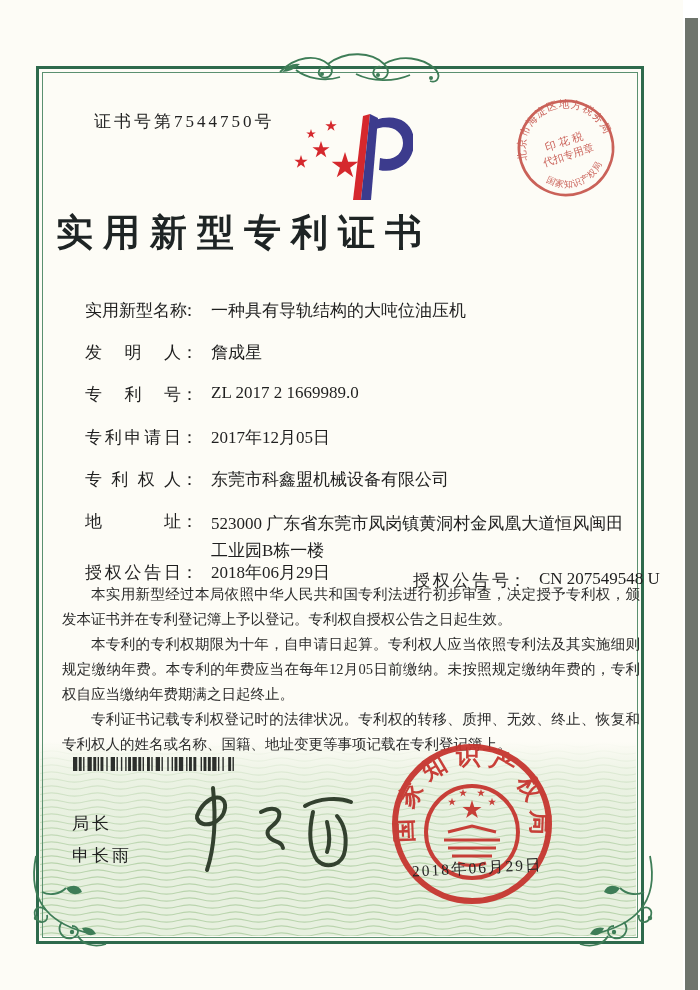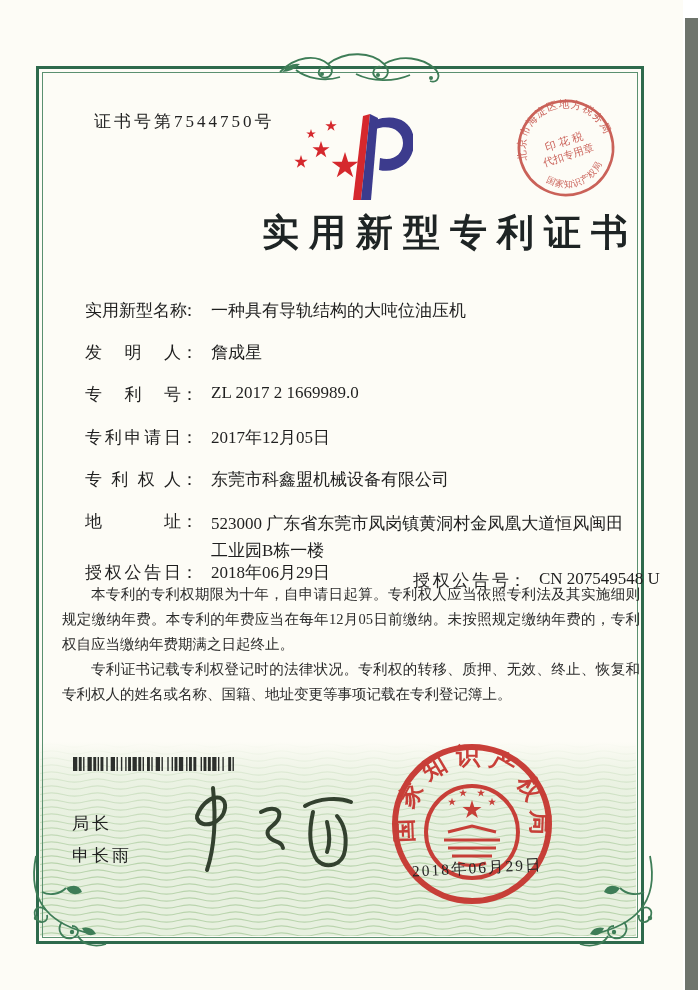--- a/index.html
+++ b/index.html
@@ -8,22 +8,22 @@
   .scan-strip{position:absolute;right:2px;top:18px;width:13px;height:972px;background:#6e746c;}
   .paper{position:absolute;left:0;top:0;width:683px;height:990px;background:#fdfcf6;}
   .frame{position:absolute;left:36px;top:66px;width:602px;height:872px;
          border:3px solid #2e6a4c;}
   .frame-inner{position:absolute;left:3px;top:3px;right:3px;bottom:3px;border:1px solid #5b9070;}
   .guilloche{position:absolute;left:40px;top:742px;width:596px;height:194px;z-index:0;}
   .content{position:absolute;left:0;top:0;width:700px;height:990px;z-index:2;}
   .cert-no{position:absolute;left:62px;top:110px;font-size:17px;letter-spacing:3px;color:#222;margin-left:32px;}
   .logo{position:absolute;left:283px;top:110px;}
   .tax-stamp{position:absolute;left:502px;top:84px;opacity:.92;}
-  .title{position:absolute;left:36px;top:208px;width:602px;text-align:right;
-         font-size:37px;font-weight:bold;letter-spacing:10px;color:#1e2424;}
+  .title{position:absolute;left:36px;top:208px;width:602px;text-align:left;
+         font-size:37px;font-weight:bold;letter-spacing:10px;color:#1e2424;padding-left:20px;}
   .fields{position:absolute;left:62px;top:297px;width:560px;font-size:17px;color:#1f1f1f;}
   .frow{position:absolute;left:0;white-space:nowrap;}
   .flabel{display:inline-block;width:96px;text-align:justify;text-align-last:justify;vertical-align:top;margin-left:23px;}
   .fcolon{display:inline-block;vertical-align:top;}
   .fvalue{display:inline-block;margin-left:13px;vertical-align:top;}
   .addr .fvalue{white-space:normal;width:452px;line-height:27px;}
   .grant-no{position:absolute;left:328px;top:8px;}
   .paras{position:absolute;left:62px;top:582px;width:578px;font-size:14.5px;line-height:25px;
          color:#2b2b2b;text-align:justify;}
   .paras p{margin:0;text-indent:2em;}
@@ -171,20 +171,21 @@
     </div>
     <div class="frow" style="top:264px">
       <span class="flabel">授权公告日</span><span class="fcolon">：</span><span class="fvalue">2018年06月29日</span>
       <span class="grant-no">
         <span class="flabel">授权公告号</span><span class="fcolon">：</span><span class="fvalue">CN 207549548 U</span>
       </span>
     </div>
   </div>
 
   <div class="paras">
+    <p>本实用新型经过本局依照中华人民共和国专利法进行初步审查，决定授予专利权，颁发本证书并在专利登记簿上予以登记。专利权自授权公告之日起生效。</p>
     <p>本专利的专利权期限为十年，自申请日起算。专利权人应当依照专利法及其实施细则规定缴纳年费。本专利的年费应当在每年12月05日前缴纳。未按照规定缴纳年费的，专利权自应当缴纳年费期满之日起终止。</p>
     <p>专利证书记载专利权登记时的法律状况。专利权的转移、质押、无效、终止、恢复和专利权人的姓名或名称、国籍、地址变更等事项记载在专利登记簿上。</p>
   </div>
 
   <div class="barcode"><svg width="164" height="14">
         <rect x="0.0" y="0" width="4.3" height="14" fill="#2c2f2c"></rect>
         <rect x="5.8" y="0" width="2.9" height="14" fill="#2c2f2c"></rect>
         <rect x="10.1" y="0" width="1.4" height="14" fill="#2c2f2c"></rect>
         <rect x="14.5" y="0" width="4.3" height="14" fill="#2c2f2c"></rect>
         <rect x="20.3" y="0" width="2.9" height="14" fill="#2c2f2c"></rect>

